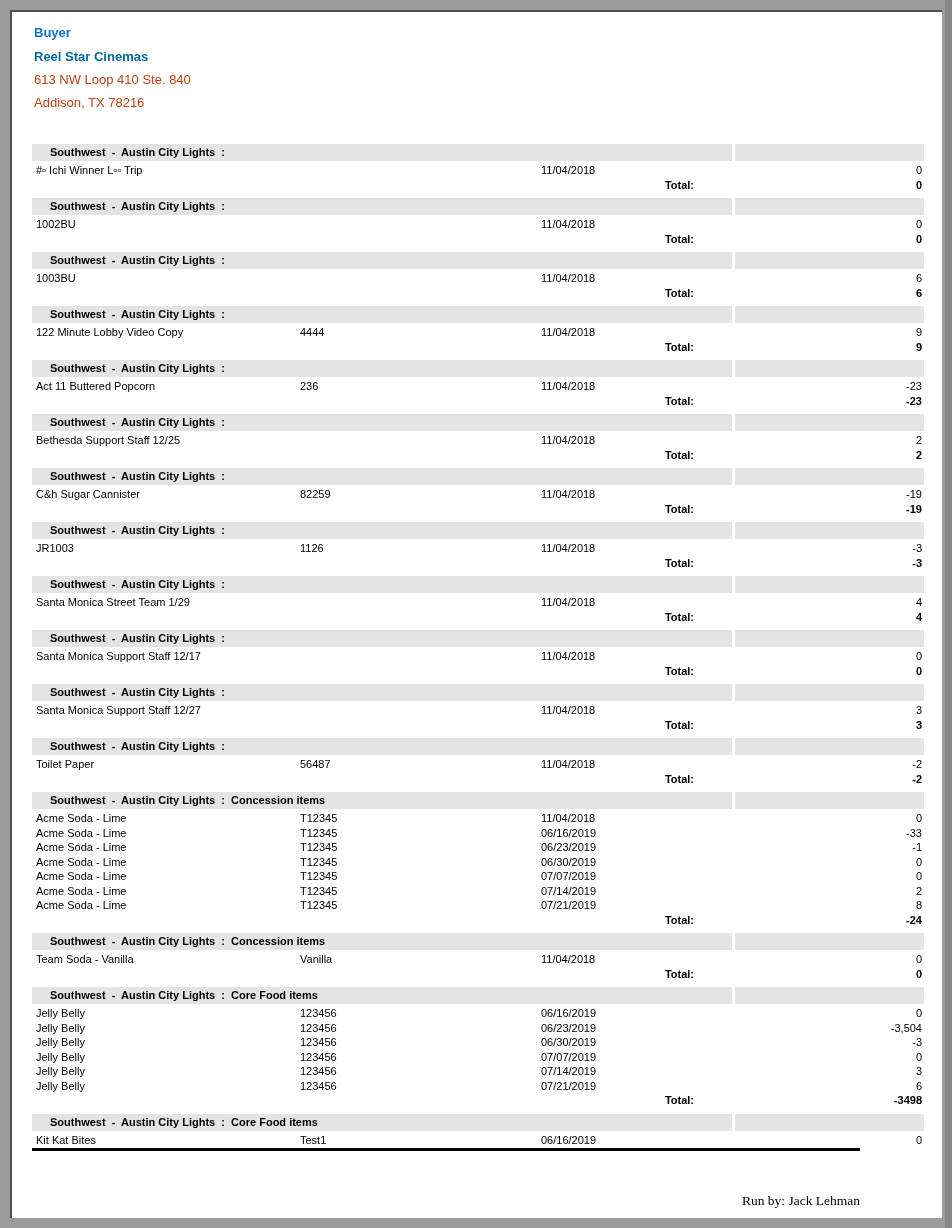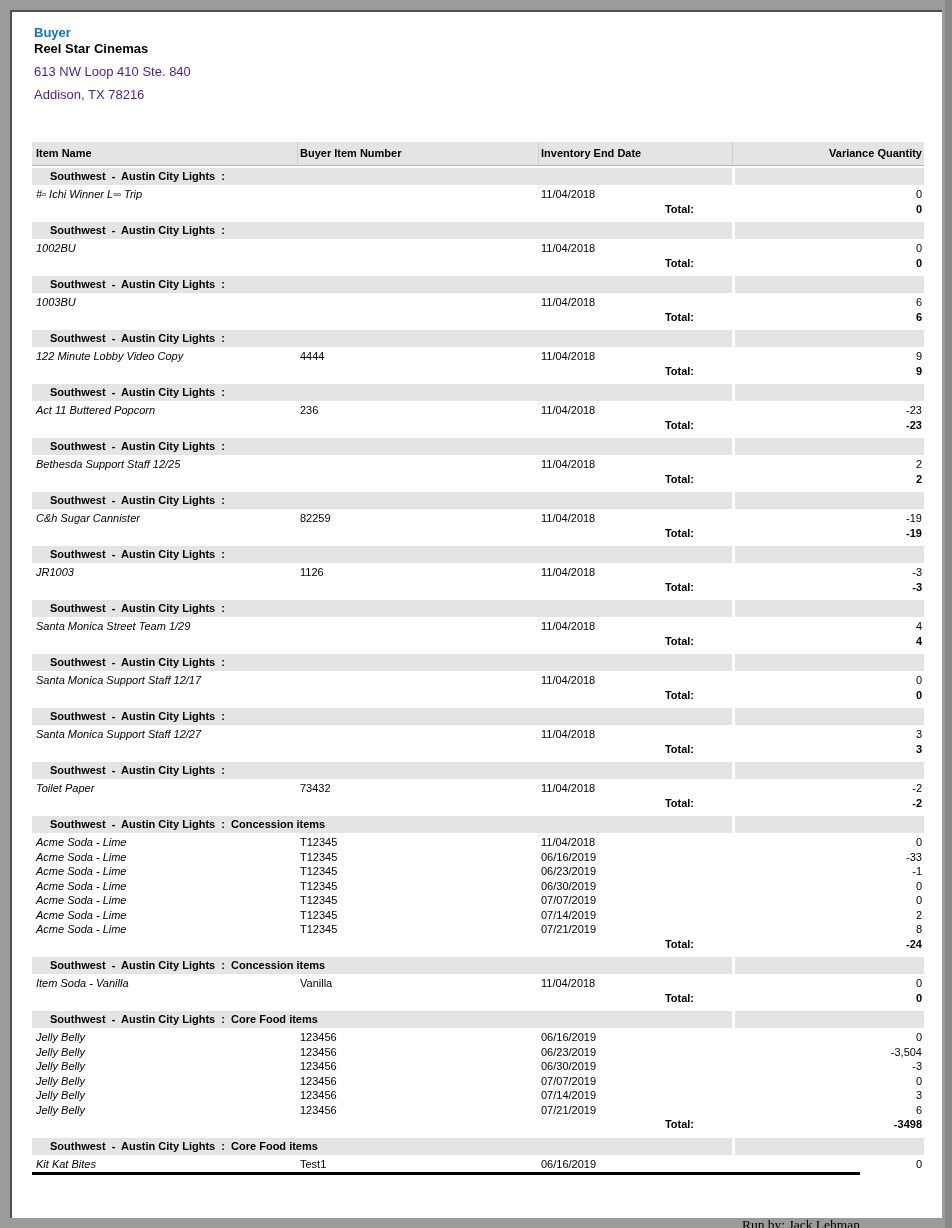--- a/index.html
+++ b/index.html
@@ -17,23 +17,23 @@
   .page {
     position:absolute; left:10px; top:10px;
     width:932px; height:1208px;
     background:#ffffff;
     border-left:2px solid #4f4f4f;
     border-top:2px solid #4f4f4f;
     box-sizing:border-box;
   }
   
   .hdr-left { position:absolute; left:22px; top:13px; font-size:13px; line-height:16px; }
-  .buyer-label { font-weight:bold; color:#1273C4; }
-  .buyer-name { font-weight:bold; color:#000000; margin-bottom:7px; }
-  .addr { color:#4c1d95; margin-bottom:7px; }
+  .buyer-label { font-weight:bold; color:#1273C4; margin-bottom:8px; }
+  .buyer-name { font-weight:bold; color:#0369a1; margin-bottom:7px; }
+  .addr { color:#c2410c; margin-bottom:7px; }
   .hdr-right { position:absolute; right:29px; top:13px; text-align:right; }
   .report-title { font-size:17px; font-weight:bold; margin-bottom:6px; }
   .report-range { font-size:12.5px; font-weight:bold; margin-bottom:5px; }
   .report-grouping { font-size:12.5px; font-weight:bold; }
 
   
   .report-table { position:absolute; left:20px; top:130px; width:892px; }
   .thead {
     position:relative; height:23px; background:#e4e4e4;
     border-bottom:1px solid #b8b8b8;
@@ -56,21 +56,21 @@
   .band-right {
     position:absolute; left:703px; right:0; top:0; height:17px;
     background:#e4e4e4;
   }
   .band-title {
     display:block; padding-left:18px; line-height:17px;
     font-size:11px; font-weight:bold; white-space:pre;
   }
   .row { position:relative; height:14.5px; font-size:11px; line-height:14.5px; }
   .c { position:absolute; top:0; white-space:nowrap; }
-  .c-item { left:4px;font-style:italic; } .c-buyer { left:268px; } .c-date { left:509px; }
+  .c-item { left:4px; } .c-buyer { left:268px; } .c-date { left:509px; }
   .c-var { right:2px; text-align:right; }
   .total-label {
     position:absolute; top:0; left:0; width:700px; box-sizing:border-box;
     padding-right:38px; text-align:right; font-weight:bold;
   }
   .total-value { font-weight:bold; }
 
   .end-line { width:828px; height:3px; background:#000000; margin-top:1px; }
   .report-footer {
     width:828px; text-align:right; margin-top:5px;
@@ -87,29 +87,20 @@
 
   <div class="hdr-left">
     <div class="buyer-label" style="color: rgb(18, 115, 196);">Buyer</div>
     <div class="buyer-name">Reel Star Cinemas</div>
     <div class="addr">613 NW Loop 410 Ste. 840</div>
     <div class="addr">Addison, TX 78216</div>
   </div>
 
 
   <div class="report-table">
-    <div class="thead">
-      <span class="h h1">Item Name</span>
-      <span class="h h2">Buyer Item Number</span>
-      <span class="h h3">Inventory End Date</span>
-      <span class="h h4">Variance Quantity</span>
-      <span class="vsep vs1"></span>
-      <span class="vsep vs2"></span>
-      <span class="vsep vs3"></span>
-    </div>
 
     <div class="groups" id="groups">
         <div class="group">
     <div class="band">
       <div class="band-main">
         <span class="band-title">Southwest  -  Austin City Lights  :</span>
       </div>
       <div class="band-right"></div>
     </div>
     <div class="row">
@@ -305,21 +296,21 @@
         </div>
         <div class="group">
     <div class="band">
       <div class="band-main">
         <span class="band-title">Southwest  -  Austin City Lights  :</span>
       </div>
       <div class="band-right"></div>
     </div>
     <div class="row">
       <span class="c c-item">Toilet Paper</span>
-      <span class="c c-buyer">73432</span>
+      <span class="c c-buyer">56487</span>
       <span class="c c-date">11/04/2018</span>
       <span class="c c-var">-2</span>
     </div>
     <div class="row">
       <span class="total-label">Total:</span>
       <span class="c c-var total-value">-2</span>
     </div>
         </div>
         <div class="group">
     <div class="band">
@@ -376,21 +367,21 @@
     </div>
         </div>
         <div class="group">
     <div class="band">
       <div class="band-main">
         <span class="band-title">Southwest  -  Austin City Lights  :  Concession items</span>
       </div>
       <div class="band-right"></div>
     </div>
     <div class="row">
-      <span class="c c-item">Item Soda - Vanilla</span>
+      <span class="c c-item">Team Soda - Vanilla</span>
       <span class="c c-buyer">Vanilla</span>
       <span class="c c-date">11/04/2018</span>
       <span class="c c-var">0</span>
     </div>
     <div class="row">
       <span class="total-label">Total:</span>
       <span class="c c-var total-value">0</span>
     </div>
         </div>
         <div class="group">

